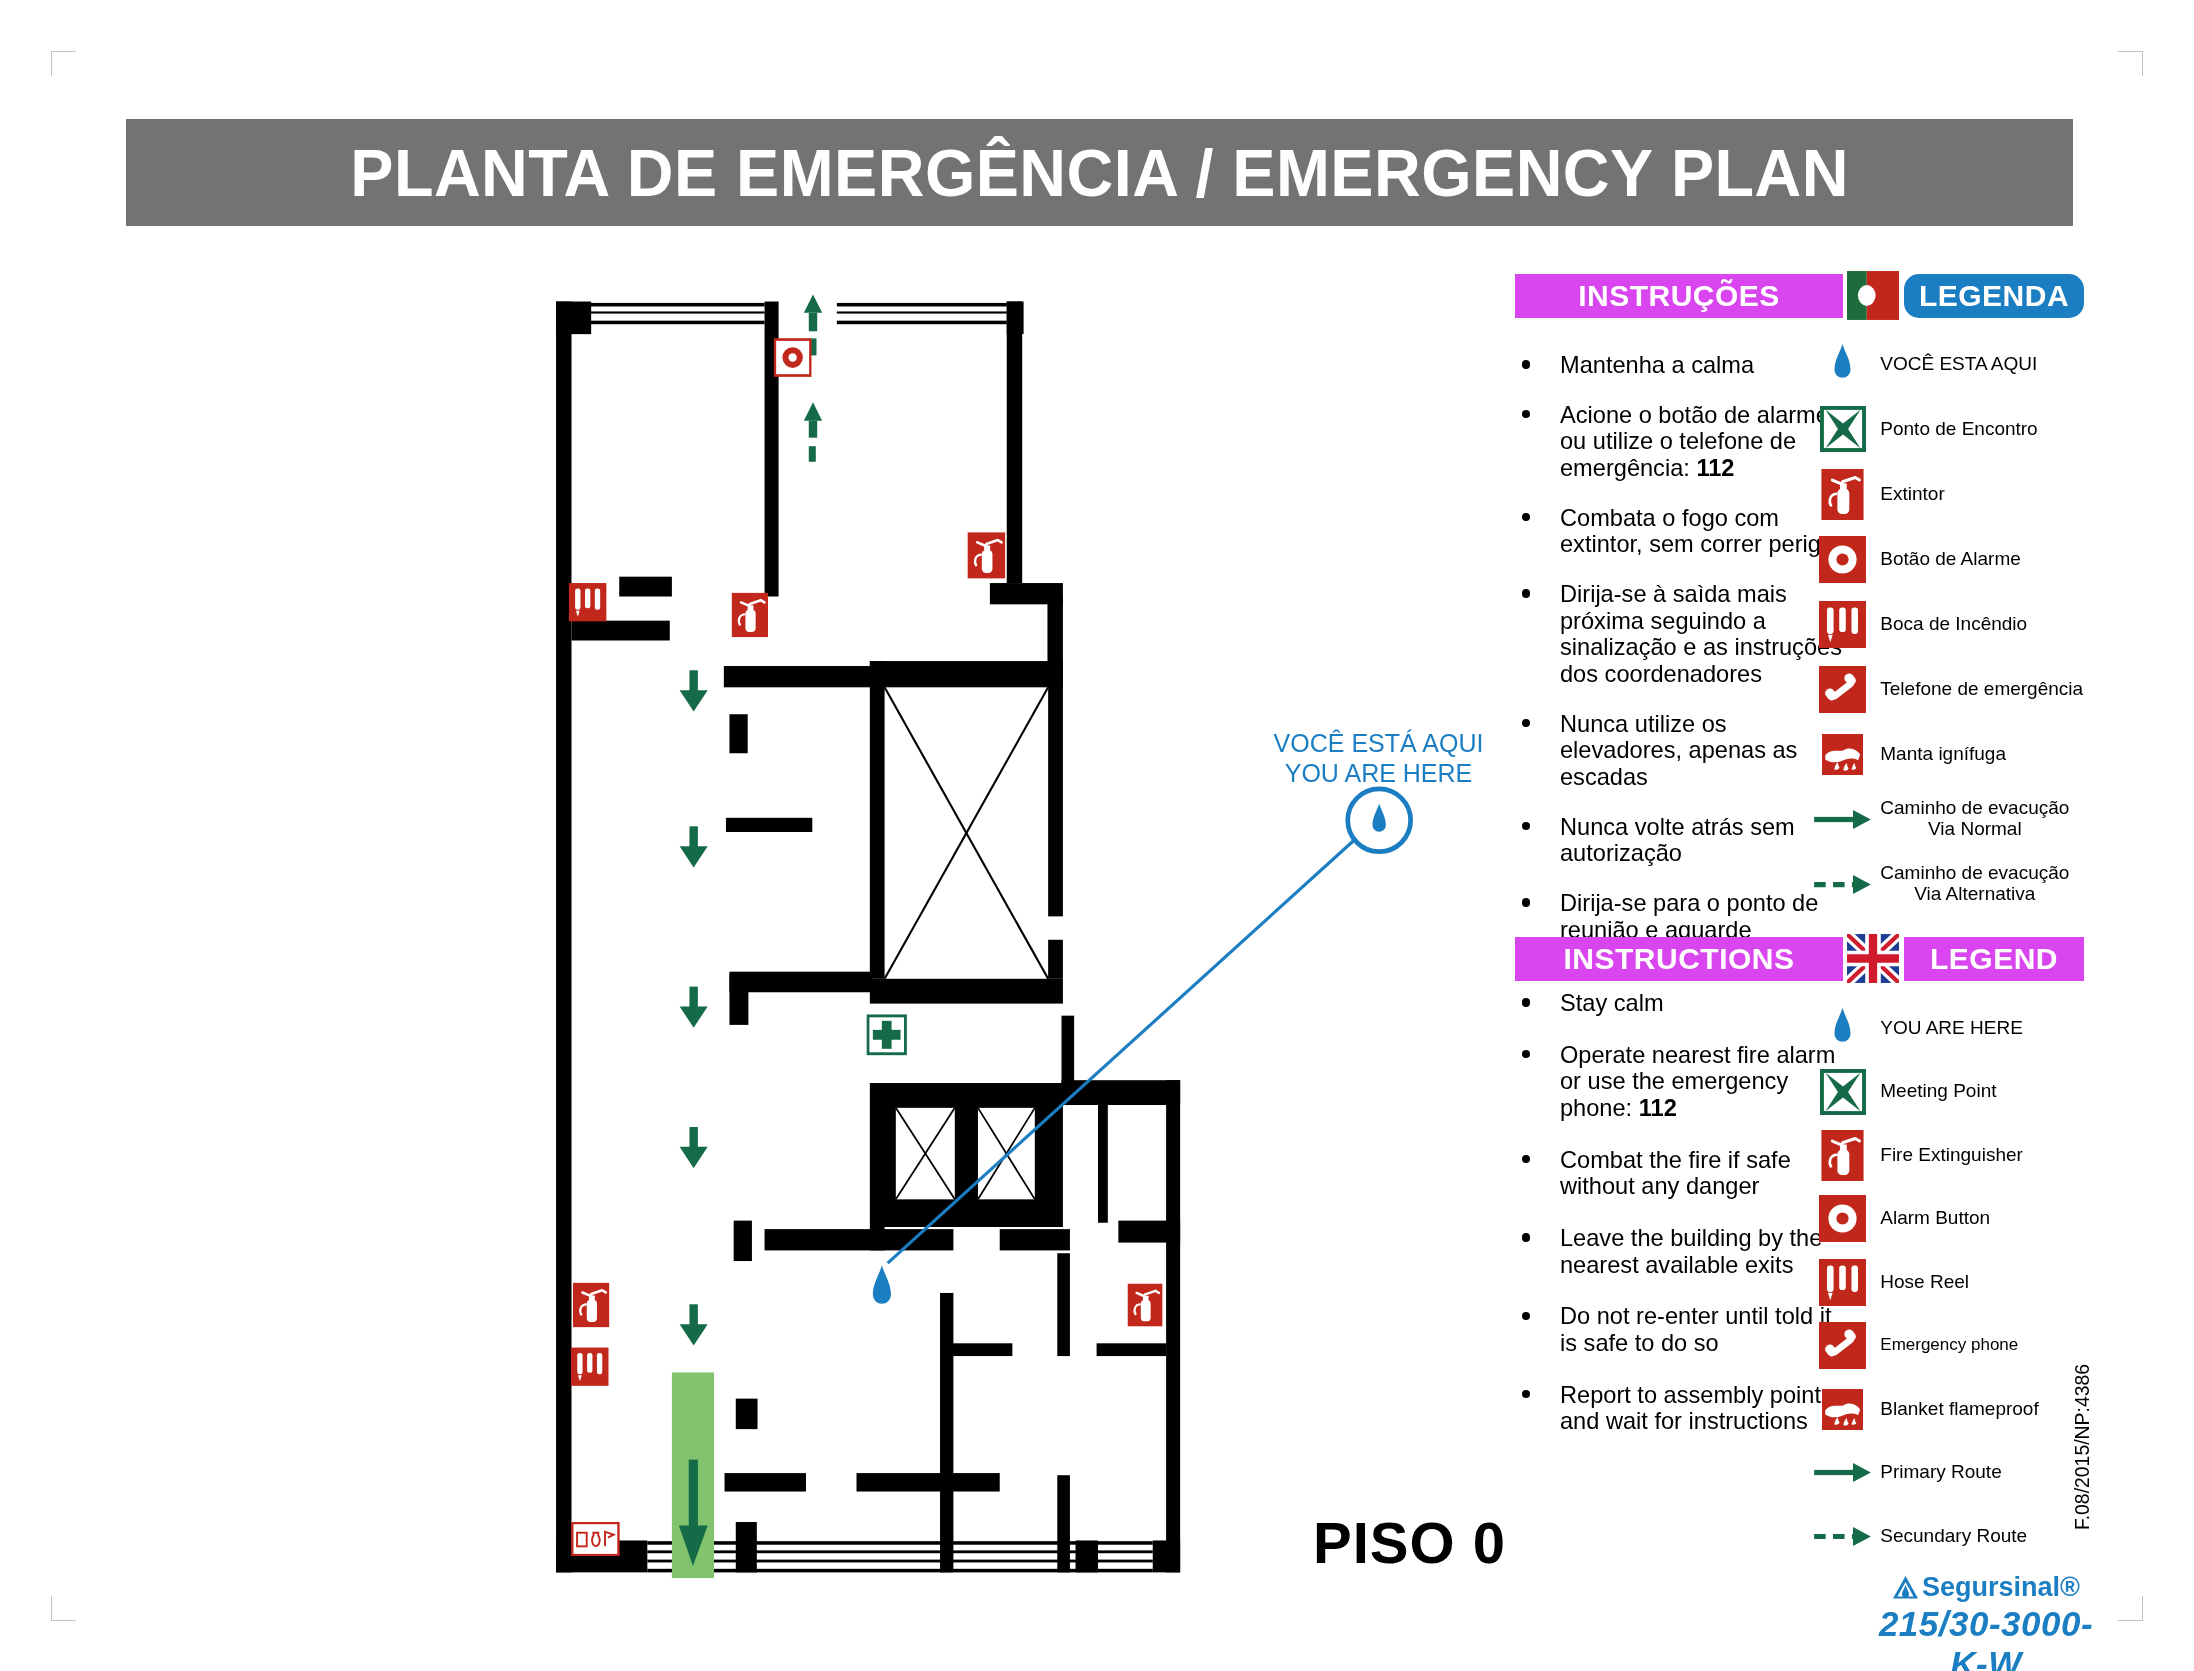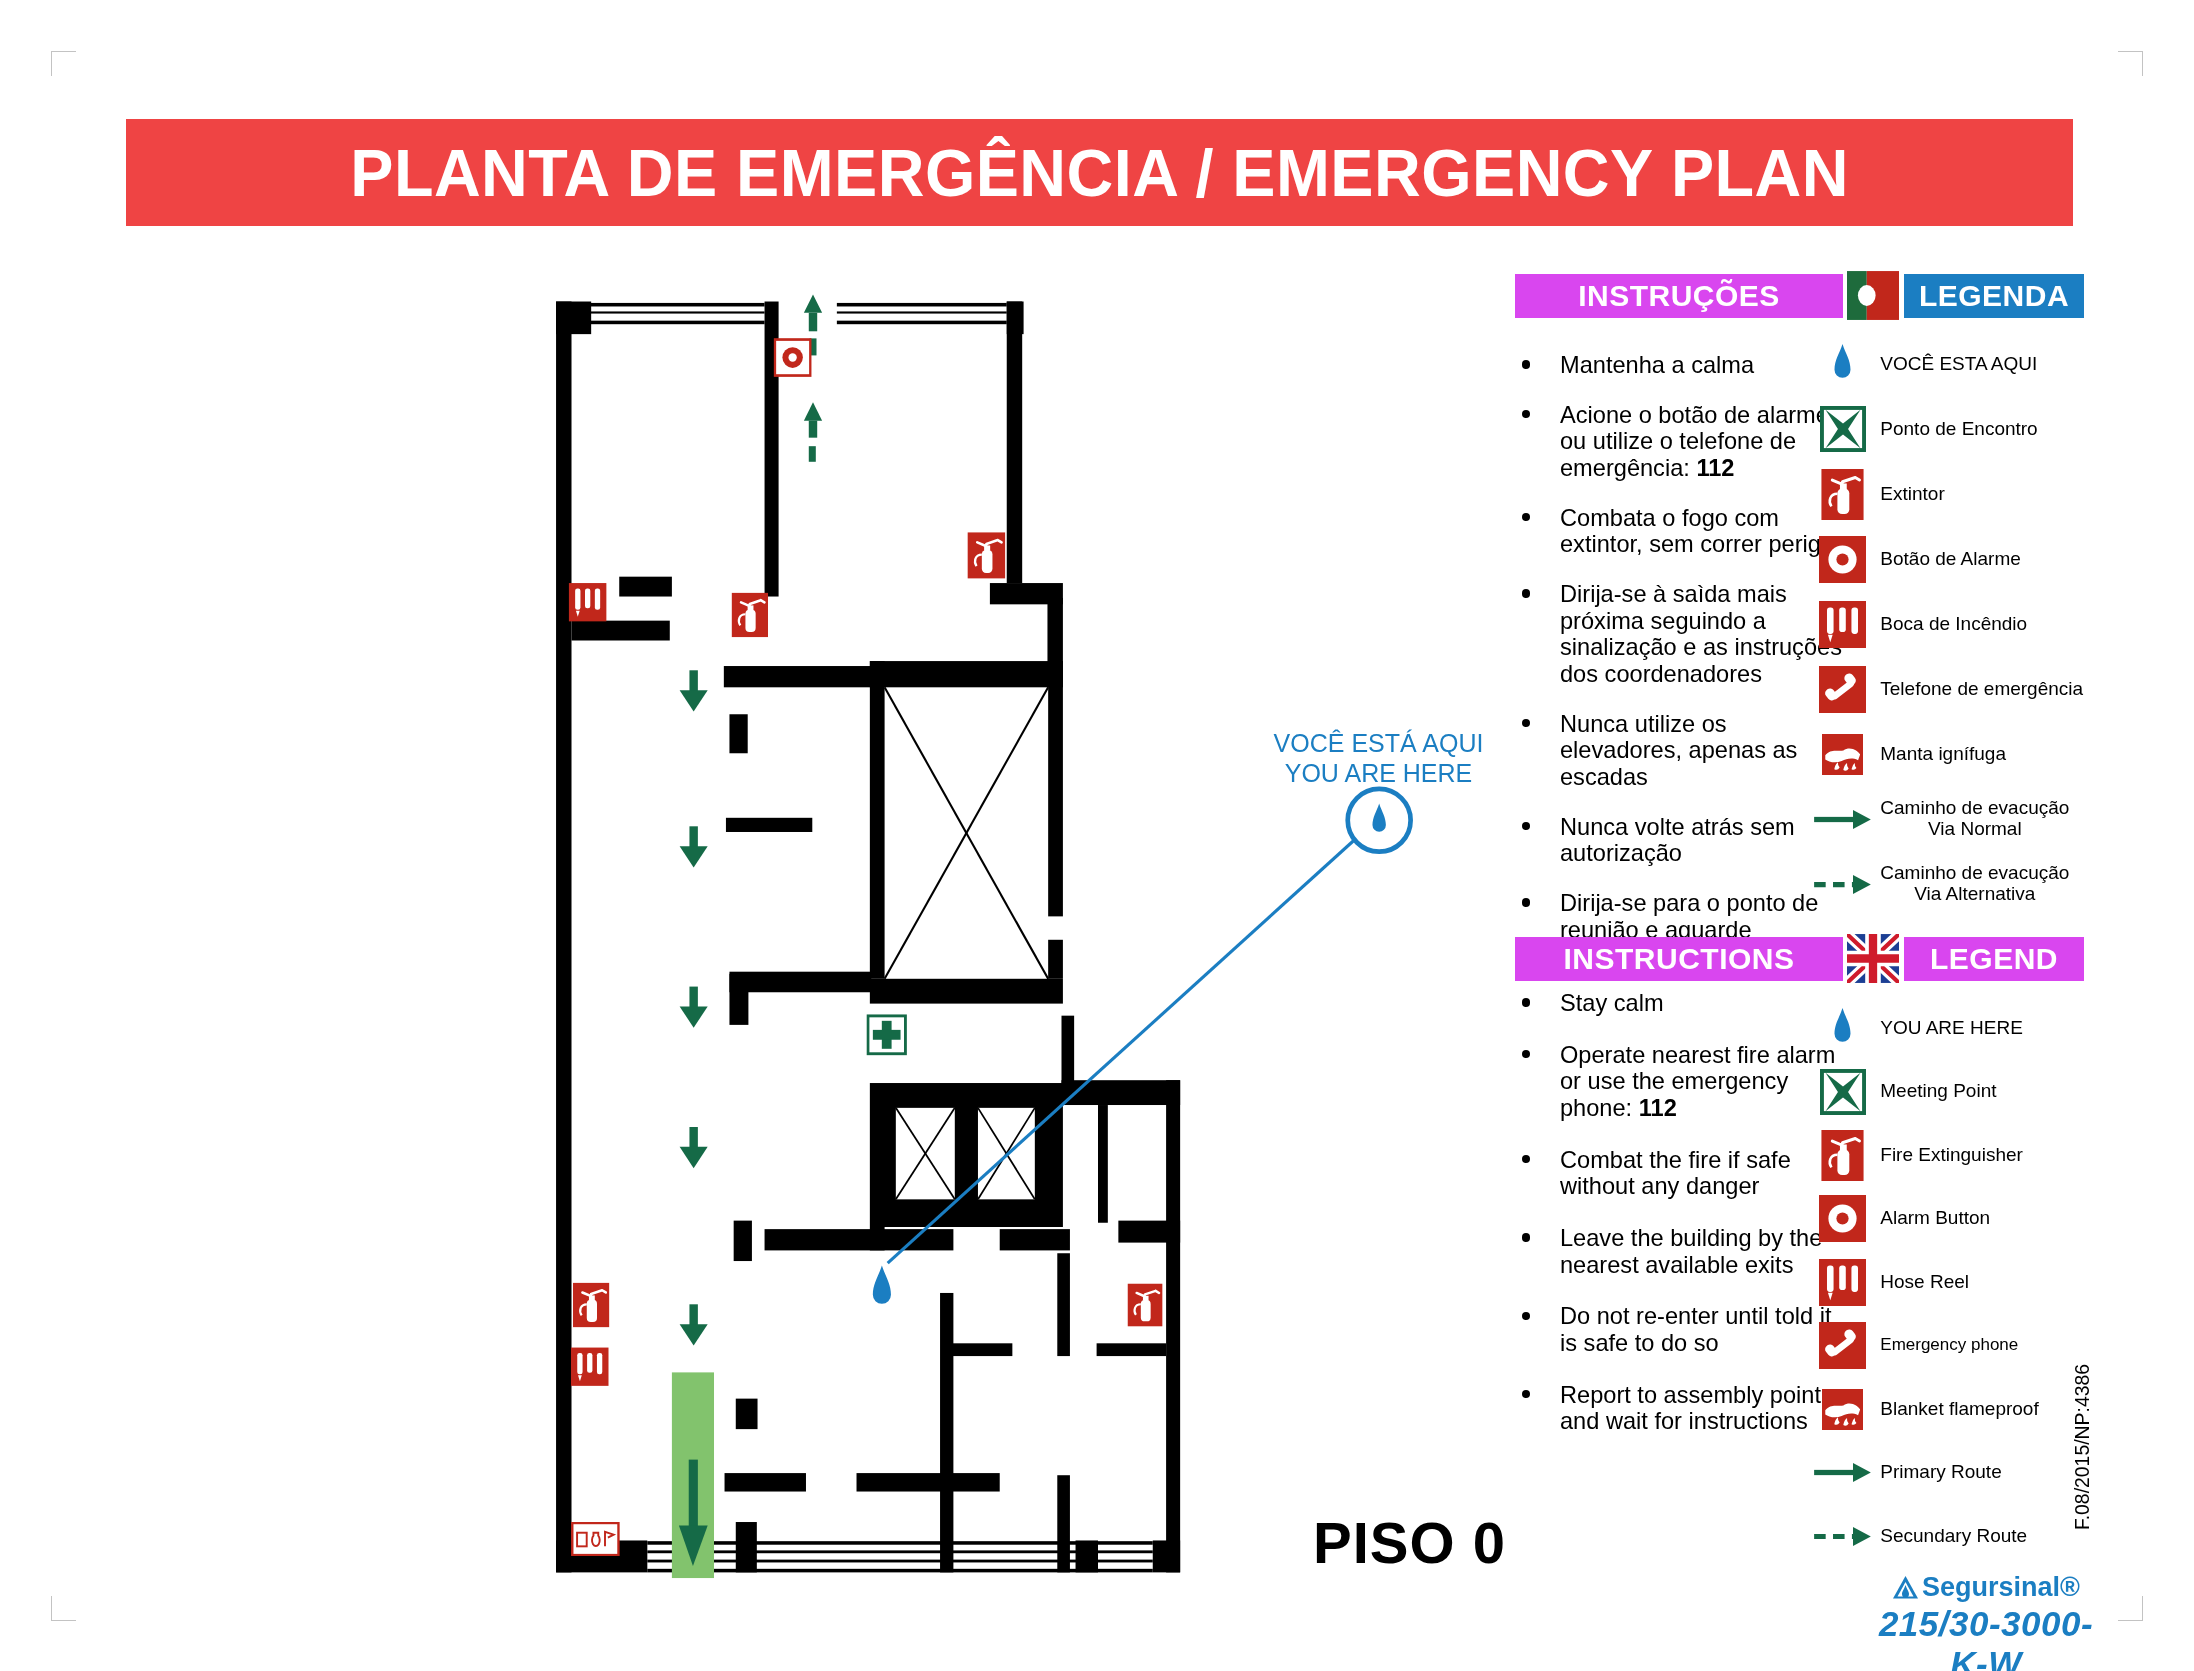--- a/index.html
+++ b/index.html
@@ -5,21 +5,21 @@
   html,body{margin:0;padding:0;background:#fff;}
   #page{position:relative;width:2194px;height:1672px;background:#fff;overflow:hidden;
         font-family:"Liberation Sans", sans-serif;color:#000;}
   
   .mark{position:absolute;width:24px;height:24px;}
   .mark.tl{left:51px;top:51px;border-left:1.6px solid #c3c3c3;border-top:1.6px solid #c3c3c3;}
   .mark.tr{right:51px;top:51px;border-right:1.6px solid #c3c3c3;border-top:1.6px solid #c3c3c3;}
   .mark.bl{left:51px;bottom:51px;border-left:1.6px solid #c3c3c3;border-bottom:1.6px solid #c3c3c3;}
   .mark.br{right:51px;bottom:51px;border-right:1.6px solid #c3c3c3;border-bottom:1.6px solid #c3c3c3;}
 
-  .banner{position:absolute;left:126px;top:119px;width:1947px;height:107px;background:#ef4444;
+  .banner{position:absolute;left:126px;top:119px;width:1947px;height:107px;background:#737373;
           display:flex;align-items:center;justify-content:center;}
   .banner span{color:#fff;font-size:66px;font-weight:700;letter-spacing:0.5px;white-space:nowrap;
           transform:scaleX(.98);}
 
   
   .hbar{position:absolute;height:44px;display:flex;align-items:center;justify-content:center;}
   .hbar span{color:#fff;font-size:30px;font-weight:700;letter-spacing:0.5px;}
   .bar-red{background:#d946ef;}
   .bar-blue{background:#1b7ec2;}
   .flagbox{position:absolute;width:52px;height:49px;}
@@ -263,21 +263,21 @@
   <div class="hbar bar-red" style="left:1515px;top:274px;width:328px;">
     <span>INSTRUÇÕES</span>
   </div>
   <div class="flagbox" style="left:1847px;top:271px;">
     <svg width="52" height="49" viewBox="0 0 100 94">
       <rect width="38" height="94" fill="#1e6b3c"></rect>
         <rect x="38" width="62" height="94" fill="#c1271b"></rect>
       <ellipse cx="38" cy="47" rx="17" ry="20" fill="#fff"></ellipse>
     </svg>
   </div>
-  <div class="hbar bar-blue" style="left:1904px;top:274px;width:180px;">
+  <div class="hbar bar-blue" style="left:1904px;top:274px;width:180px;border-radius:15px;">
     <span>LEGENDA</span>
   </div>
 
   <ul class="ilist" style="left:1519px;top:352px;">
     <li><span class="dot"></span><span><span>Mantenha a calma</span><strong></strong></span></li>
     <li><span class="dot"></span><span><span>Acione o botão de alarme, ou utilize o telefone de emergência: </span><strong>112</strong></span></li>
     <li><span class="dot"></span><span><span>Combata o fogo com extintor, sem correr perigo</span><strong></strong></span></li>
     <li><span class="dot"></span><span><span>Dirija-se à saìda mais próxima seguindo a sinalização e as instruções dos coordenadores</span><strong></strong></span></li>
     <li><span class="dot"></span><span><span>Nunca utilize os elevadores, apenas as escadas</span><strong></strong></span></li>
     <li><span class="dot"></span><span><span>Nunca volte atrás sem autorização</span><strong></strong></span></li>

